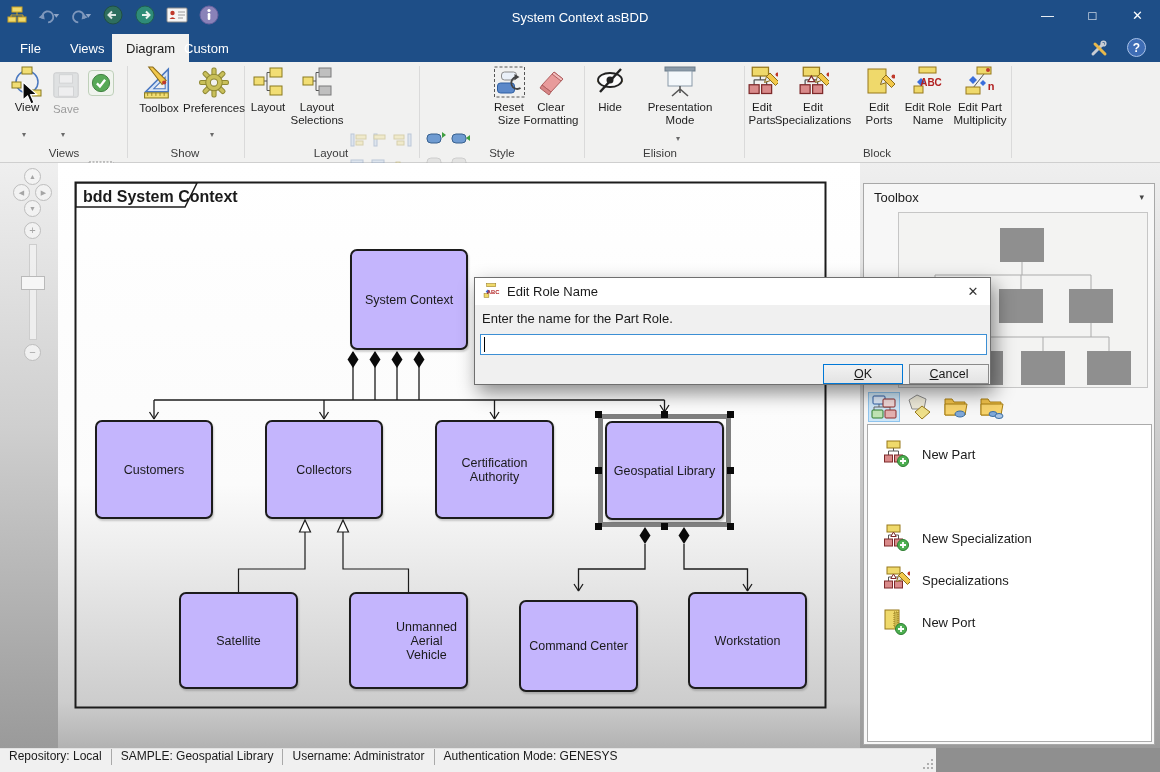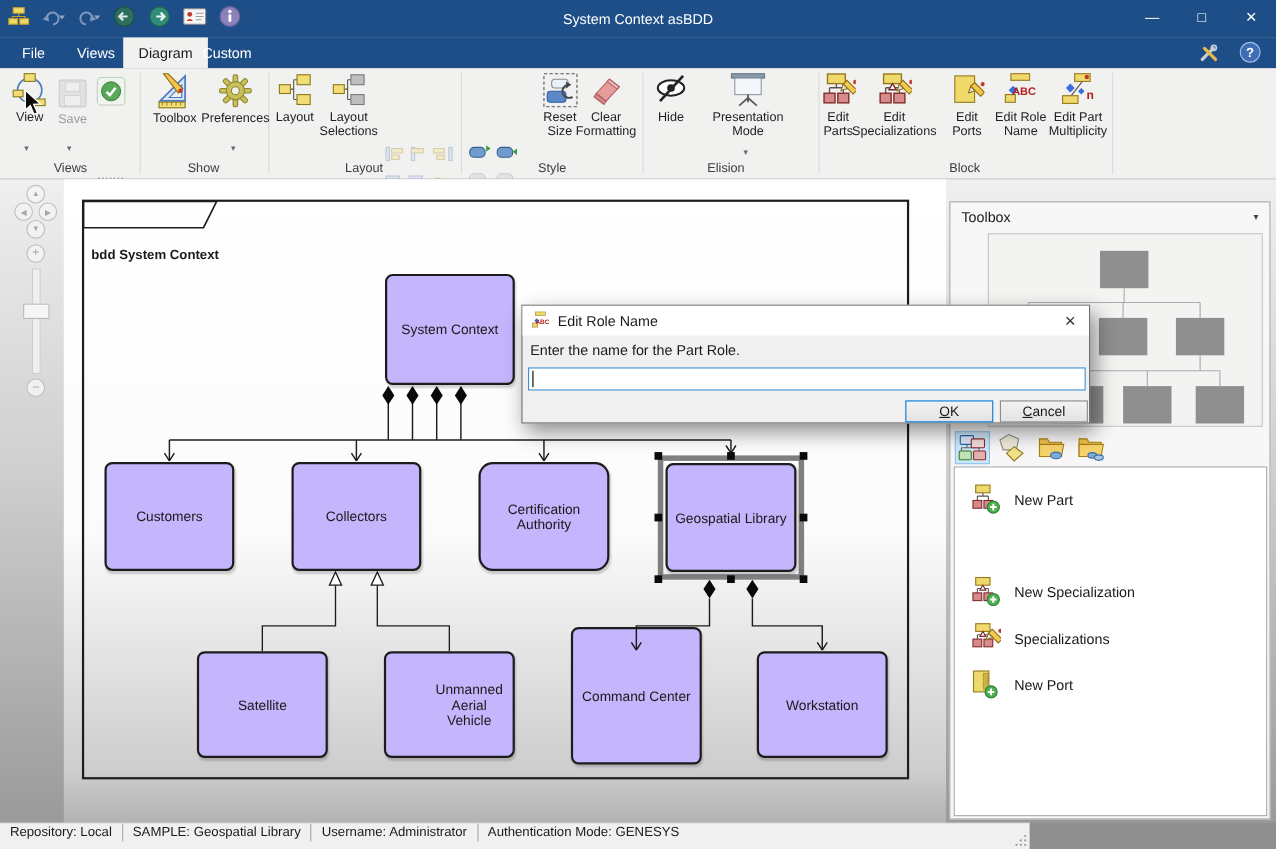--- a/index.html
+++ b/index.html
@@ -35,22 +35,22 @@
     background:linear-gradient(180deg,#EFEFEF 0%,#CFCFCF 45%,#9A9A9A 100%); }
   #canvas { position:absolute; left:58px; top:0; width:802px; height:585px;
     background:linear-gradient(180deg,#FFFFFF 0%,#FBFBFB 55%,#CDCDCD 92%,#B2B2B2 100%); }
   #connsvg { position:absolute; left:0; top:0; width:1160px; height:772px; pointer-events:none; z-index:3; }
   .blk { position:absolute; background:#c4b5fd; border:2px solid #1C1C1C; border-radius:7px;
     display:flex; align-items:center; justify-content:center; text-align:center; font-size:12.5px;
     color:#1A1A1A; padding:4px; z-index:2; box-shadow:1px 2px 2px rgba(0,0,0,.18); }
   #selframe { position:absolute; left:598px; top:414px; width:133px; height:113px;
     border:5px solid #7F7F7F; z-index:2; }
   .handle { position:absolute; width:7px; height:7px; background:#0A0A0A; z-index:4; }
-  #framelabel { position:absolute; left:83px; top:188px; font-size:12px; font-weight:600;
-    color:#1A1A1A; z-index:3;margin-top:36px; }
+  #framelabel { position:absolute; left:83px; top:188px; font-size:16px; font-weight:600;
+    color:#1A1A1A; z-index:3; }
   
   .pan-btn { position:absolute; width:17px; height:17px; border-radius:50%;
     background:rgba(243,243,243,.9); border:1px solid #BDBDBD; color:#A5A5A5; font-size:7px;
     display:flex; align-items:center; justify-content:center; z-index:6; }
   .pan-sign { font-size:11px; line-height:1; }
   #pan-track { position:absolute; left:29px; top:244px; width:8px; height:96px;
     background:rgba(240,240,240,.9); border:1px solid #CDCDCD; z-index:6; }
   #pan-thumb { position:absolute; left:21px; top:276px; width:24px; height:14px;
     background:#F6F6F6; border:1px solid #B9B9B9; z-index:7; }
   
@@ -554,34 +554,34 @@
   </g>
   <polygon points="305,520 310.5,532 299.5,532" fill="#FFF" stroke="#1C1C1C" stroke-width="1.2"></polygon>
   <polygon points="343,520 348.5,532 337.5,532" fill="#FFF" stroke="#1C1C1C" stroke-width="1.2"></polygon>
 </svg>
 
 <div id="framelabel">bdd System Context</div>
 
 <div class="blk" style="left:350px; top:249px; width:118px; height:101px;">System Context</div>
 <div class="blk" style="left:95px;  top:420px; width:118px; height:99px;">Customers</div>
 <div class="blk" style="left:265px; top:420px; width:118px; height:99px;">Collectors</div>
-<div class="blk" style="left:435px; top:420px; width:119px; height:99px;border-radius:13px;">Certification Authority</div>
+<div class="blk" style="left:435px; top:420px; width:119px; height:99px;">Certification Authority</div>
 <div id="selframe"></div>
 <div class="blk" style="left:605px; top:421px; width:119px; height:99px;">Geospatial Library</div>
 <div class="handle" style="left:595px; top:411px;"></div>
 <div class="handle" style="left:661px; top:411px;"></div>
 <div class="handle" style="left:727px; top:411px;"></div>
 <div class="handle" style="left:595px; top:467px;"></div>
 <div class="handle" style="left:727px; top:467px;"></div>
 <div class="handle" style="left:595px; top:523px;"></div>
 <div class="handle" style="left:661px; top:523px;"></div>
 <div class="handle" style="left:727px; top:523px;"></div>
 <div class="blk" style="left:179px; top:592px; width:119px; height:97px;">Satellite</div>
 <div class="blk" style="left:349px; top:592px; width:119px; height:97px;padding-left:40px;">Unmanned Aerial Vehicle</div>
-<div class="blk" style="left:519px; top:570px; width:119px; height:125px;">Command Center</div>
+<div class="blk" style="left:519px; top:600px; width:119px; height:92px;">Command Center</div>
 <div class="blk" style="left:688px; top:592px; width:119px; height:97px;">Workstation</div>
 
 <div id="dialog">
   <div id="dlg-titlebar">
     <svg width="17" height="17" viewBox="0 0 32 32">
         <rect x="7" y="1" width="17" height="6" fill="#EFD96B" stroke="#97781B"></rect>
         <rect x="2" y="20" width="9" height="7" fill="#EFD96B" stroke="#97781B"></rect>
         <polygon points="9,12 13,16 9,20 5,16" fill="#3A6EDB"></polygon>
         <text x="19" y="21" text-anchor="middle" font-size="11" font-weight="bold" fill="#B22222">ABC</text>
       </svg>

